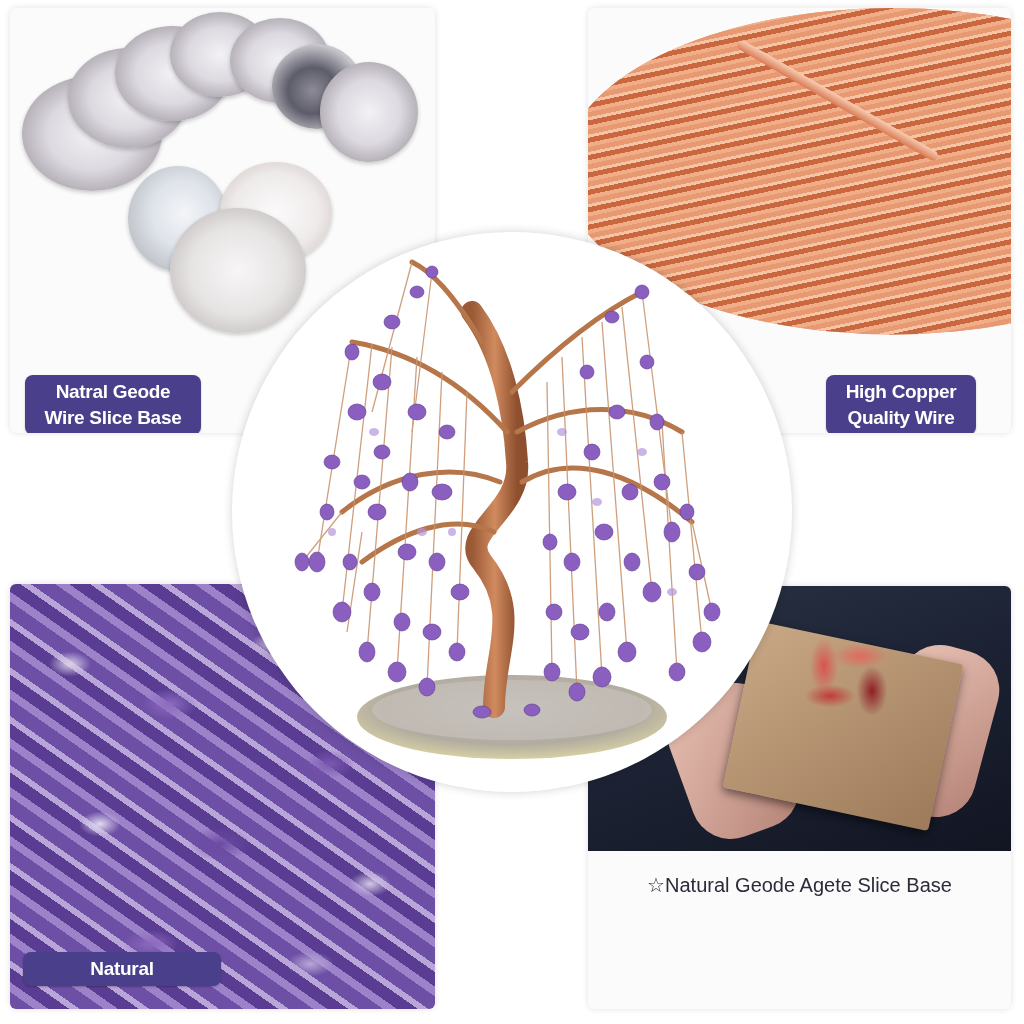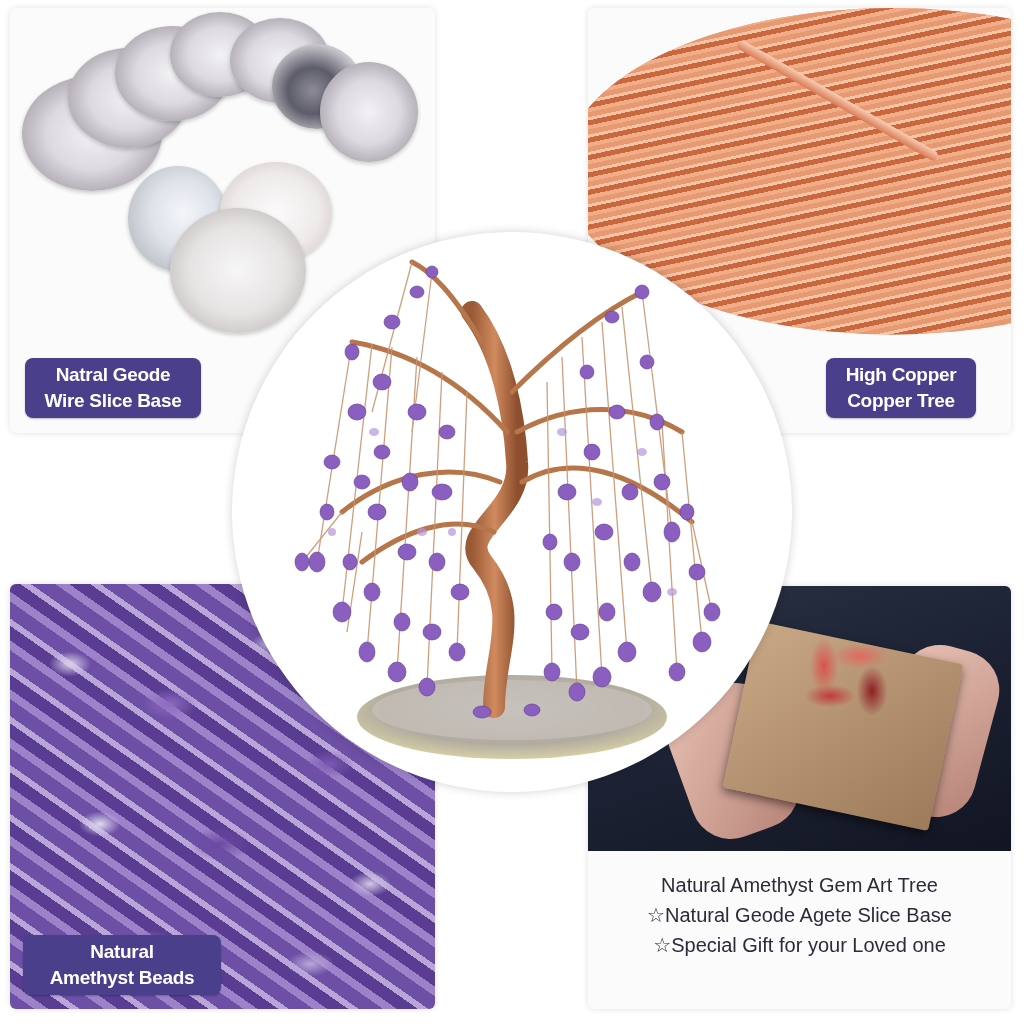--- a/index.html
+++ b/index.html
@@ -83,20 +83,21 @@
     color: #ffffff;
     border-radius: 8px;
     text-align: center;
     font-family: "Liberation Sans", sans-serif;
     font-weight: bold;
     font-size: 19px;
     line-height: 26px;
     padding: 4px 10px;
     box-shadow: 0 1px 2px rgba(0,0,0,0.25);
     letter-spacing: -0.3px;
+    margin-top: 17px;
   }
   #badge-tl { left: 25px; top: 358px; width: 156px; }
   #badge-tr { left: 826px; top: 358px; width: 130px; }
   #badge-bl { left: 23px; top: 935px; width: 178px; border-radius: 8px; }
 
   .caption {
     position: absolute; left: 588px; top: 870px; width: 423px;
     text-align: center; color: #2b2b3a;
     font-family: "Liberation Sans", sans-serif;
     font-size: 20px; line-height: 30px;
@@ -134,44 +135,41 @@
   </div>
 </div>
 
 <div class="panel" id="panel-tr">
   <div>
     <div class="wire-bg"></div>
     <div class="wire-end"></div>
   </div>
   <div class="badge" id="badge-tr" style="left:238px;top:350px;">
     <span class="caption-line">High Copper</span>
-    <span class="caption-line">Copper Tree</span>
+    <span class="caption-line">Quality Wire</span>
   </div>
 </div>
 
 <div class="panel" id="panel-bl">
   <div style="position:absolute;inset:0;"></div>
   <div class="badge" id="badge-bl" style="left:13px;top:351px;">
     <span class="caption-line">Natural</span>
-    <span class="caption-line">Amethyst  Beads</span>
   </div>
 </div>
 
 <div class="panel" id="panel-br">
   <div class="gift-photo">
     <div class="hand" style="left:90px;top:100px;width:110px;height:150px;transform:rotate(-20deg);"></div>
     <div class="hand" style="left:300px;top:60px;width:100px;height:170px;transform:rotate(15deg);"></div>
     <div class="box"></div>
     <div class="bow"></div>
   </div>
 </div>
 <div class="caption">
-  <span class="caption-line">Natural Amethyst Gem Art Tree</span>
   <span class="caption-line">☆Natural Geode Agete Slice Base</span>
-  <span class="caption-line">☆Special Gift for your Loved one</span>
 </div>
 
 <div class="circle">
   <svg width="560" height="560" viewBox="0 0 560 560">
     <defs>
       <radialGradient id="base" cx="50%" cy="40%" r="60%">
         <stop offset="0%" stop-color="#c9c4bf"></stop>
         <stop offset="70%" stop-color="#b1aba0"></stop>
         <stop offset="100%" stop-color="#d6cfa4"></stop>
       </radialGradient>

